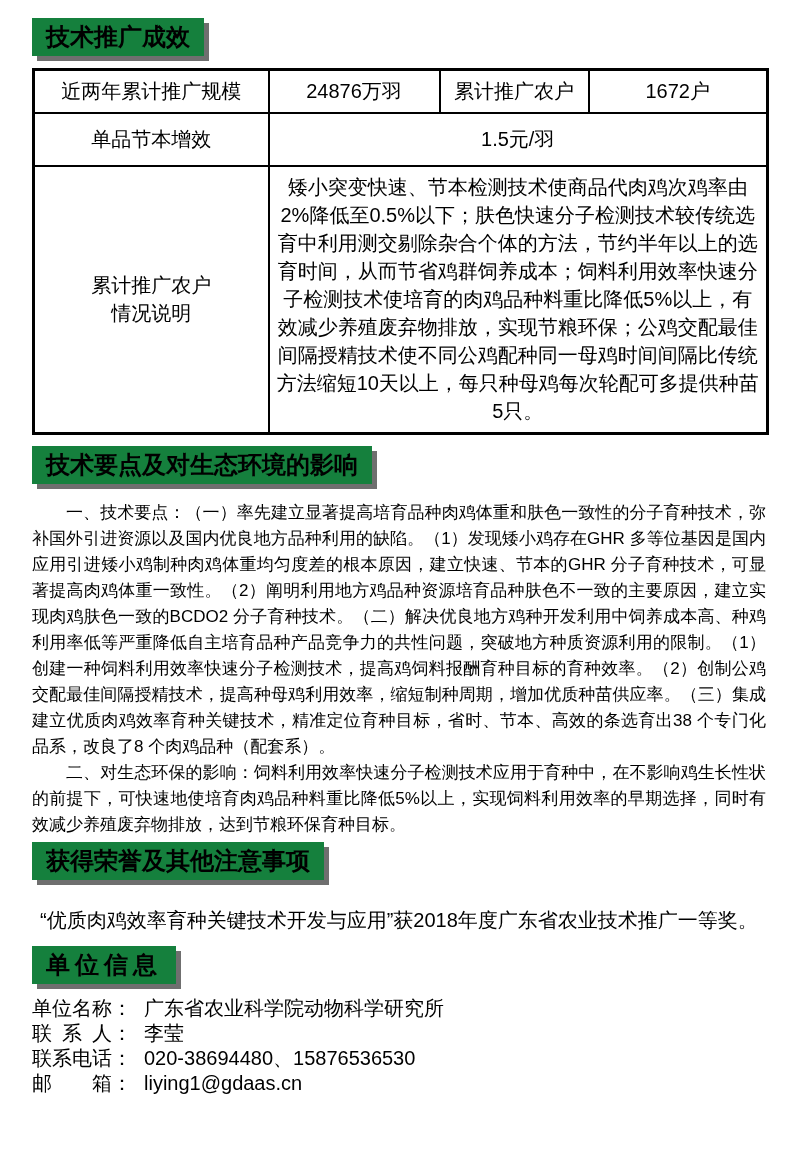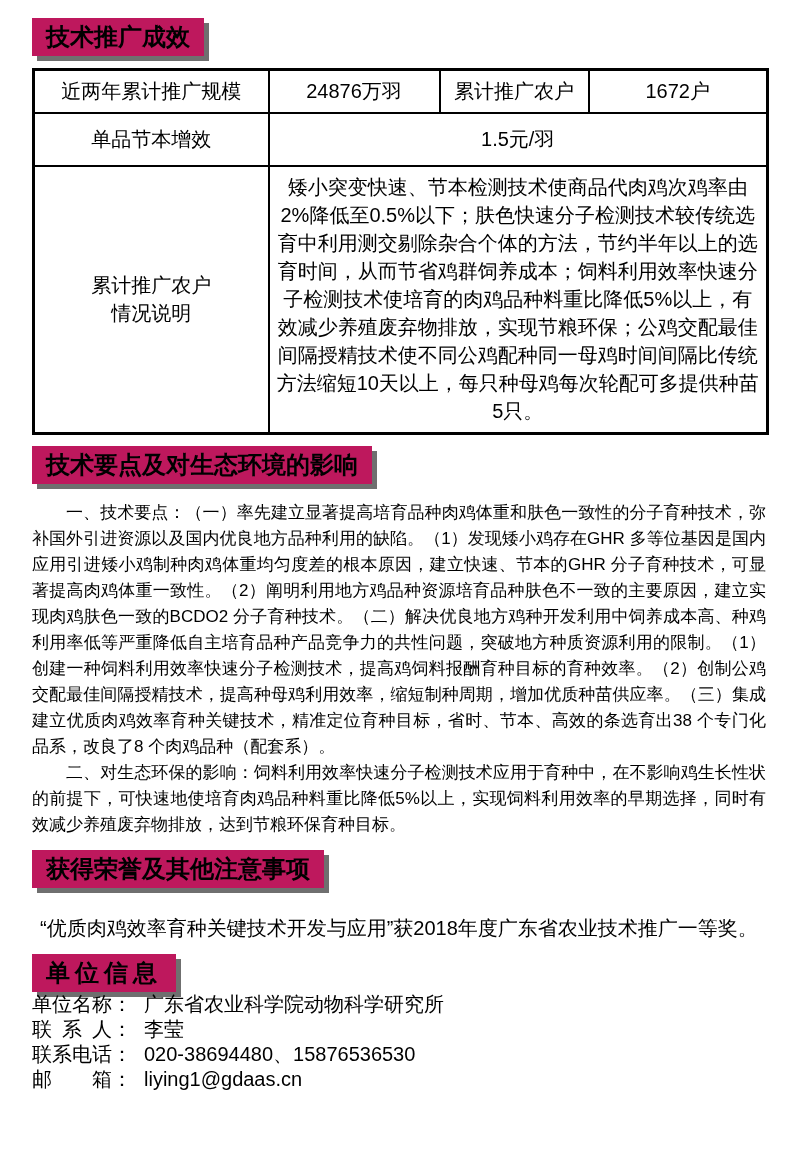--- a/index.html
+++ b/index.html
@@ -8,21 +8,21 @@
     background: #ffffff;
     overflow: hidden;
     font-family: "Liberation Sans", "DejaVu Sans", sans-serif;
     color: #000000;
   }
   .content { padding: 18px 32px 0 32px; width: 734px; }
 
   
   .badge {
     display: inline-block;
-    background: #be185d;
+    background: #15803d;
     color: #000;
     font-size: 24px;
     font-weight: bold;
     line-height: 28px;
     padding: 5px 14px;
     box-shadow: 5px 5px 0 #6f6f6f;
   }
   .badge-row { margin: 0; }
   .badge-unit { letter-spacing: 5px; }
 
@@ -64,21 +64,21 @@
   }
   p.honor-text {
     margin: 27px 0 0 0;
     font-size: 20px;
     line-height: 27px;
     text-align: justify;
     text-indent: 8px;
   }
 
   
-  .unit-list { margin-top: 0; }
+  .unit-list { margin-top: 12px; }
   .unit-line { font-size: 20px; line-height: 25px; white-space: nowrap; }
   .u-label { display: inline-block; margin-right: 12px; }
 </style>
 </head>
 <body>
 
 <div class="content">
 
   <div class="badge-row">
     <span class="badge">技术推广成效</span>
@@ -113,21 +113,21 @@
     </table>
 
   <div class="badge-row section-gap">
     <span class="badge">技术要点及对生态环境的影响</span>
   </div>
   <div class="bodyblock">
     <p class="body-text">一、技术要点：（一）率先建立显著提高培育品种肉鸡体重和肤色一致性的分子育种技术，弥补国外引进资源以及国内优良地方品种利用的缺陷。（1）发现矮小鸡存在GHR 多等位基因是国内应用引进矮小鸡制种肉鸡体重均匀度差的根本原因，建立快速、节本的GHR 分子育种技术，可显著提高肉鸡体重一致性。（2）阐明利用地方鸡品种资源培育品种肤色不一致的主要原因，建立实现肉鸡肤色一致的BCDO2 分子育种技术。（二）解决优良地方鸡种开发利用中饲养成本高、种鸡利用率低等严重降低自主培育品种产品竞争力的共性问题，突破地方种质资源利用的限制。（1）创建一种饲料利用效率快速分子检测技术，提高鸡饲料报酬育种目标的育种效率。（2）创制公鸡交配最佳间隔授精技术，提高种母鸡利用效率，缩短制种周期，增加优质种苗供应率。（三）集成建立优质肉鸡效率育种关键技术，精准定位育种目标，省时、节本、高效的条选育出38 个专门化品系，改良了8 个肉鸡品种（配套系）。</p>
     <p class="body-text">二、对生态环保的影响：饲料利用效率快速分子检测技术应用于育种中，在不影响鸡生长性状的前提下，可快速地使培育肉鸡品种料重比降低5%以上，实现饲料利用效率的早期选择，同时有效减少养殖废弃物排放，达到节粮环保育种目标。</p>
   </div>
 
-  <div class="badge-row" style="margin-top:12px">
+  <div class="badge-row" style="margin-top:4px">
     <span class="badge">获得荣誉及其他注意事项</span>
   </div>
   <p class="honor-text">“优质肉鸡效率育种关键技术开发与应用”获2018年度广东省农业技术推广一等奖。</p>
 
   <div class="badge-row" style="margin-top:12px">
     <span class="badge badge-unit">单位信息</span>
   </div>
   <div class="unit-list">
     <div class="unit-line">
       <span class="u-label">单位名称：</span><span>广东省农业科学院动物科学研究所</span>

